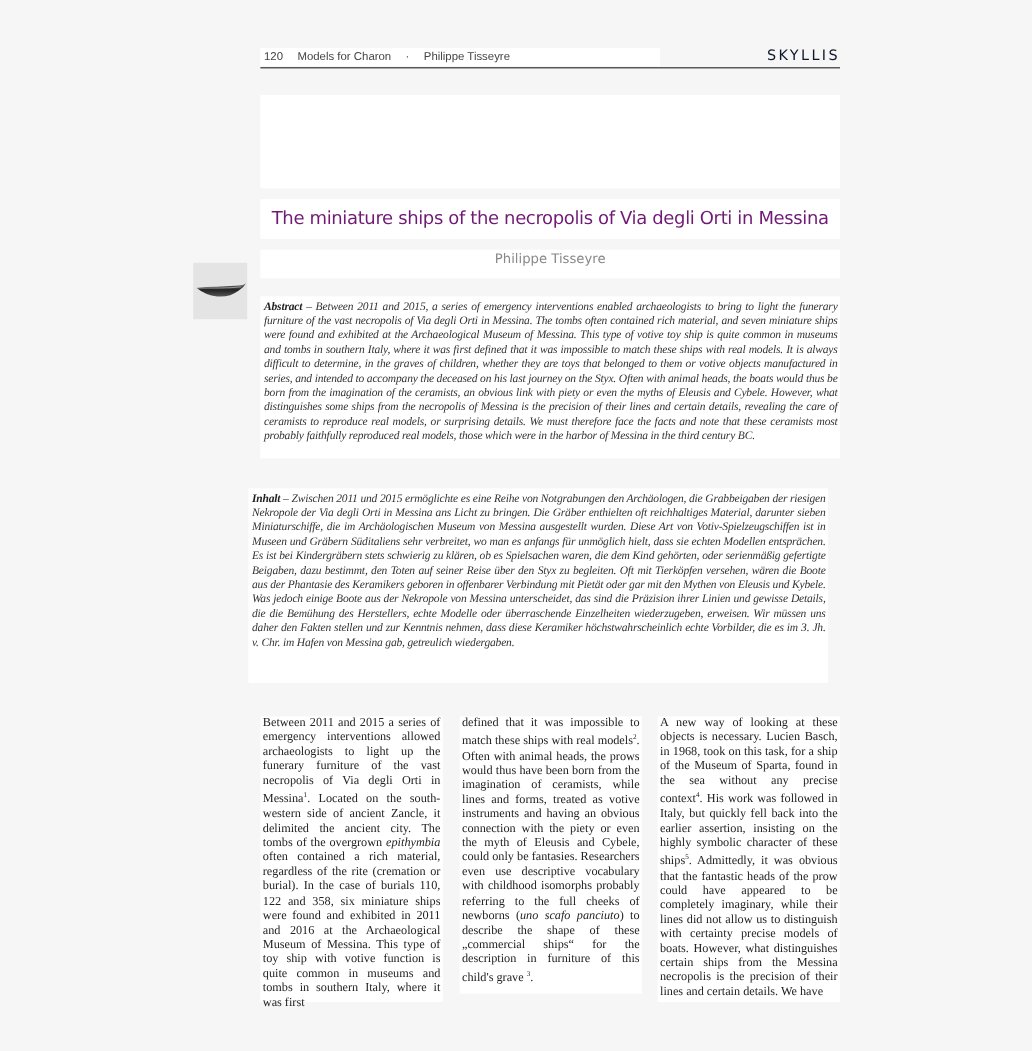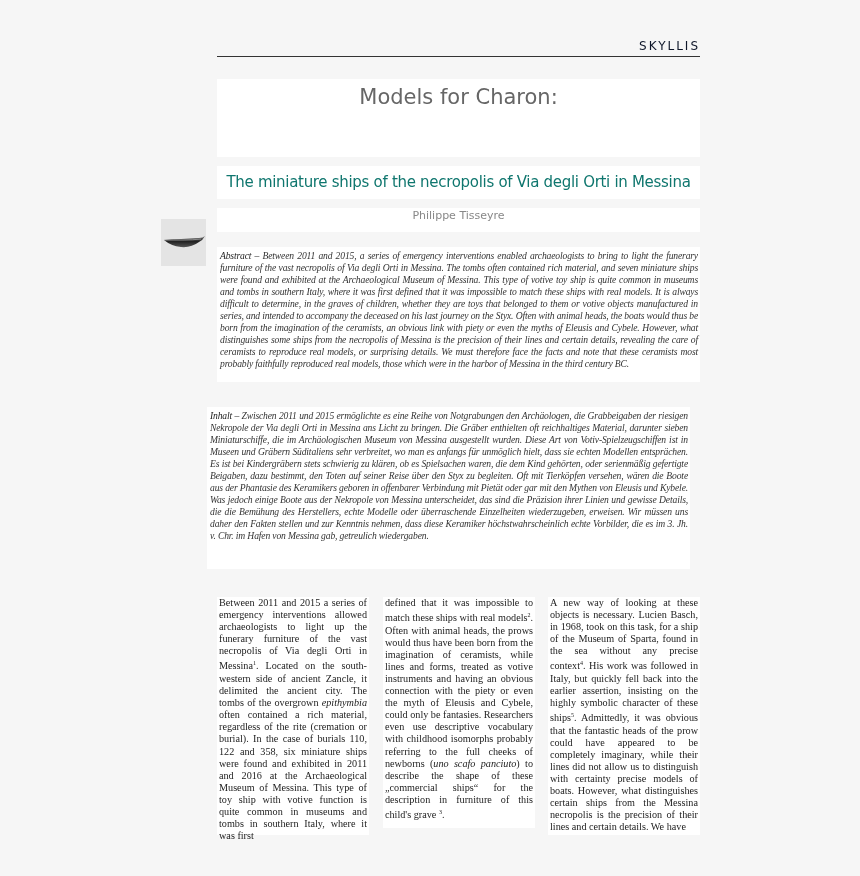--- a/index.html
+++ b/index.html
@@ -31,58 +31,60 @@
     }
     .block { position: absolute; background: #fff; }
     .title-block { left: 217px; top: 79px; width: 483px; height: 78px; text-align: center; }
     .title-line {
       font-family: "DejaVu Sans", sans-serif; font-size: 21px; color: #666;
       line-height: 36px;
     }
     .title-line.first { margin-top: 0px; }
     .subtitle-block { left: 217px; top: 166px; width: 483px; height: 33px; text-align: center; }
     .subtitle {
-      font-family: "DejaVu Sans", sans-serif; font-size: 15px; color: #0f766e; line-height: 33px;
+      font-family: "DejaVu Sans", sans-serif; font-size: 15px; color: #701a75; line-height: 33px;
       letter-spacing: -0.3px;
     }
     .author-block { left: 217px; top: 208px; width: 483px; height: 24px; text-align: center; }
     .author {
       font-family: "DejaVu Sans", sans-serif; font-size: 11px; color: #888; line-height: 16px;
     }
     .thumb {
       position: absolute; left: 161px; top: 219px; width: 45px; height: 47px;
       background: #e4e4e4;
     }
     .abstract-block { left: 217px; top: 247px; width: 483px; height: 135px; }
     .inhalt-block { left: 207px; top: 407px; width: 483px; height: 162px; }
     .para {
       font-style: italic; font-size: 9.6px; line-height: 12px; text-align: justify;
       padding: 3px 2px 0 3px; color: #333; letter-spacing: -0.15px;
     }
-    .para b { font-style: italic; font-weight: normal; color: #222; }
+    .para b { font-style: italic; font-weight: bold; color: #222; }
     .col {
       position: absolute; top: 597px; background: #fff;
       font-size: 10.2px; line-height: 12.1px; text-align: justify; color: #222;
       padding: 0 2px;
       box-sizing: border-box;
     }
     .col1 { left: 217px; width: 152px; height: 238px; }
     .col2 { left: 383px; width: 152px; height: 231px; }
     .col3 { left: 548px; width: 152px; height: 238px; }
     .col p { margin: 0; }
   </style>
 </head>
 <body>
 
 <div class="header-bar">
+  <div class="header-left">
+    <span>120</span><span>Models for Charon</span><span>·</span><span>Philippe Tisseyre</span>
+  </div>
   <div class="journal-logo">SKYLLIS</div>
 </div>
 
 <div class="block title-block">
-  <div class="title-line first">Models for Charon:</div>
 </div>
 
 <div class="block subtitle-block">
   <div class="subtitle">The miniature ships of the necropolis of Via degli Orti in Messina</div>
 </div>
 
 <div class="block author-block">
   <div class="author">Philippe Tisseyre</div>
 </div>
 

